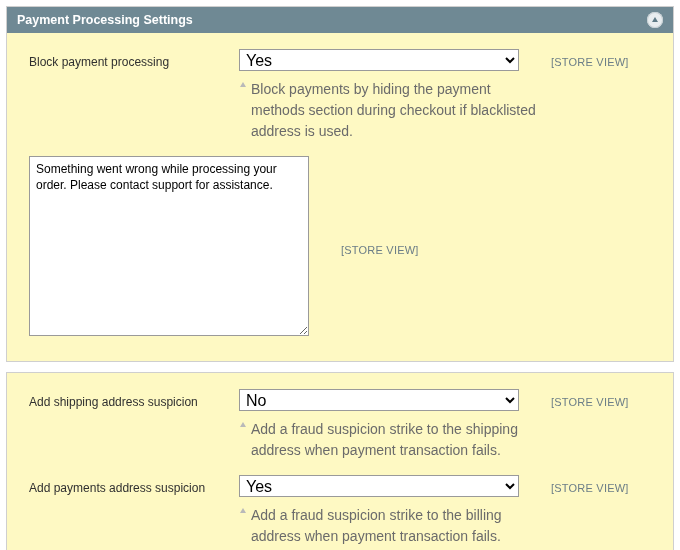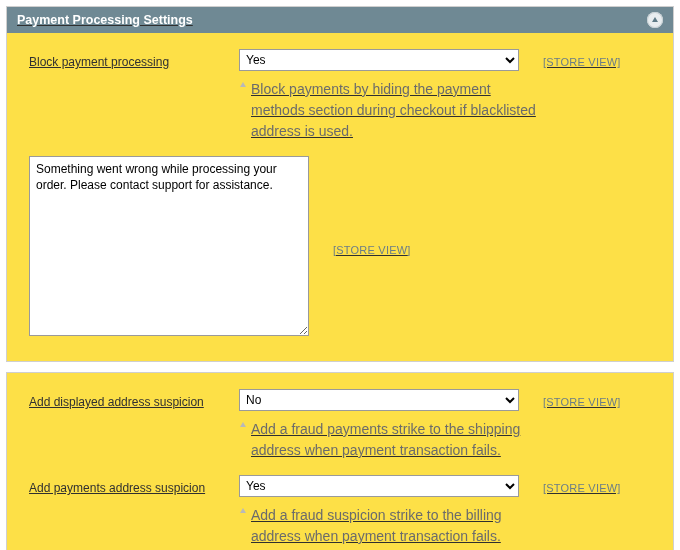--- a/index.html
+++ b/index.html
@@ -8,22 +8,21 @@
     padding: 6px;
     font-family: Arial, Helvetica, sans-serif;
     font-size: 12px;
     background: #fff;
     color: #2f2f2f;
     width: 680px;
   }
   .section {
     border: 1px solid #cfcfcf;
     margin-bottom: 10px;
-    background: #fde047;
-    text-decoration: underline;
+    background: #fef9c3;
   }
   .section-header {
     background: #6f8994;
     color: #fff;
     font-weight: bold;
     font-size: 12.5px;
     padding: 5px 10px;
     display: flex;
     align-items: center;
     justify-content: space-between;
@@ -51,30 +50,30 @@
   .field-label {
     width: 210px;
     padding-top: 4px;
     color: #303030;
   }
   .field-control {
     width: 280px;
   }
   .field-scope {
     flex: 0 0 auto;
-    margin-left: 24px;
+    margin-left: 32px;
     padding-top: 4px;
     color: #6b7d87;
     font-size: 11px;
     letter-spacing: .02em;
   }
   select.ctl {
     width: 100%;
     height: 22px;
-    font-size: 12px;
+    font-size: 16px;
     border: 1px solid #9a9a9a;
     background: #fff;
     padding: 1px 2px;
   }
   textarea.ctl {
     width: 100%;
     height: 180px;
     font-size: 12px;
     font-family: Arial, Helvetica, sans-serif;
     border: 1px solid #9a9a9a;
@@ -144,35 +143,35 @@
       <div class="field-scope">[STORE VIEW]</div>
     </div>
 
   </div>
 </div>
 
 <div class="section">
   <div class="section-body">
 
     <div class="field-row">
-      <div class="field-label">Add displayed address suspicion</div>
+      <div class="field-label">Add shipping address suspicion</div>
       <div class="field-control">
         <select class="ctl"><option value="Yes">Yes</option><option value="No" selected="">No</option></select>
       </div>
       <div class="field-scope">[STORE VIEW]</div>
     </div>
     <div class="hint-row">
       <div class="hint-spacer"></div>
       <div class="hint">
         <span class="hint-caret">
             <svg width="8" height="8" viewBox="0 0 8 8">
               <polygon points="4,1 7,6 1,6" fill="#b9b9b9"></polygon>
             </svg>
           </span>
-        <span>Add a fraud payments strike to the shipping address when payment transaction fails.</span>
+        <span>Add a fraud suspicion strike to the shipping address when payment transaction fails.</span>
       </div>
     </div>
 
     <div class="field-row">
       <div class="field-label">Add payments address suspicion</div>
       <div class="field-control">
         <select class="ctl"><option value="Yes">Yes</option><option value="No">No</option></select>
       </div>
       <div class="field-scope">[STORE VIEW]</div>
     </div>

